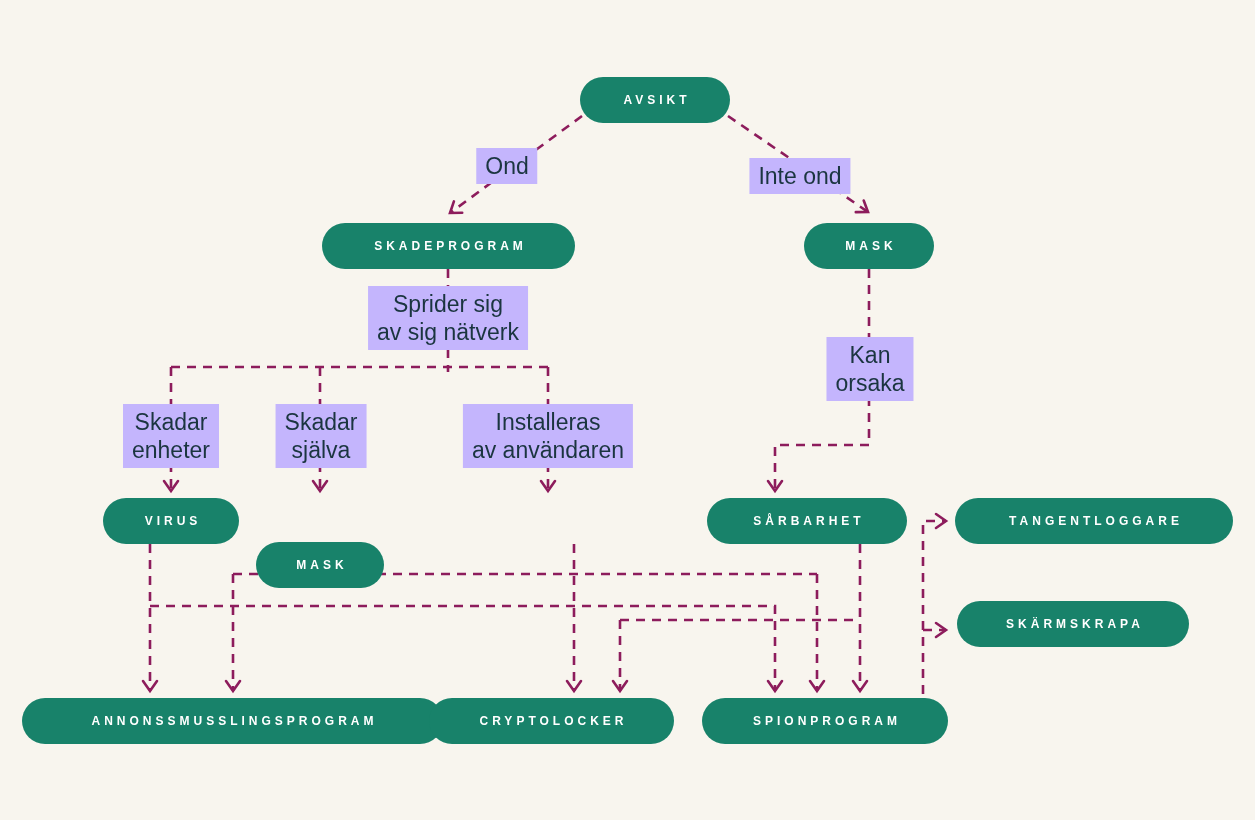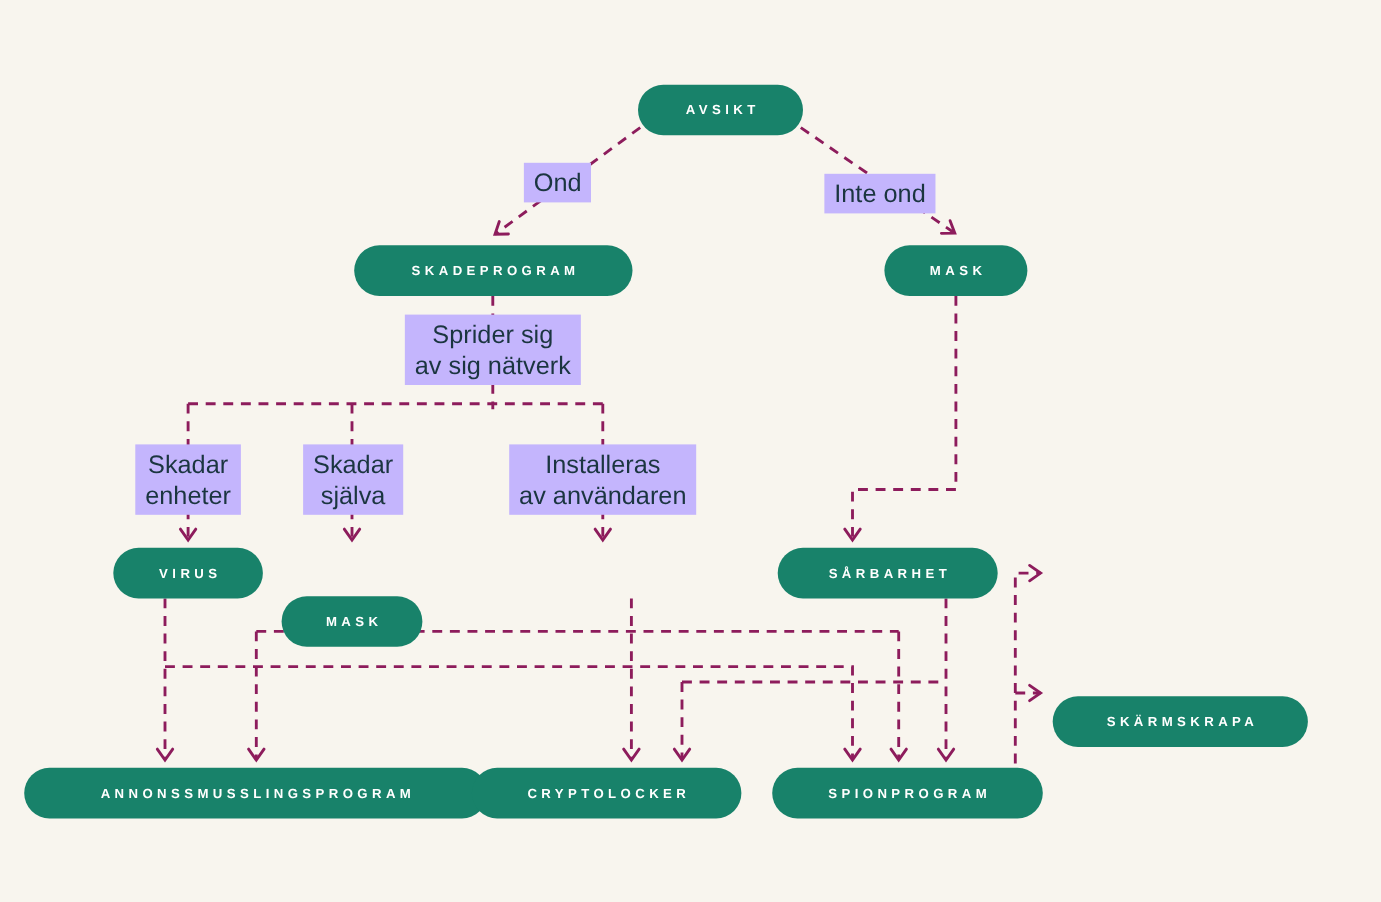--- a/index.html
+++ b/index.html
@@ -98,40 +98,47 @@
     <div>enheter</div>
   </div>
   <div class="edge-label" style="left:321px; top:436px;">
     <div>Skadar</div>
     <div>själva</div>
   </div>
   <div class="edge-label" style="left:548px; top:436px;">
     <div>Installeras</div>
     <div>av användaren</div>
   </div>
+  <div class="edge-label" style="left:870px; top:369px;">
+    <div>Kan</div>
+    <div>orsaka</div>
+  </div>
 
   <div class="pill" style="left:580px; top:77px;  width:150px;">
     <span>AVSIKT</span>
   </div>
   <div class="pill" style="left:322px; top:223px; width:253px;">
     <span>SKADEPROGRAM</span>
   </div>
   <div class="pill" style="left:804px; top:223px; width:130px;">
     <span>MASK</span>
   </div>
   <div class="pill" style="left:103px; top:498px; width:136px;">
     <span>VIRUS</span>
   </div>
   <div class="pill" style="left:256px; top:498px; width:128px;margin-top:44px;">
     <span>MASK</span>
   </div>
   <div class="pill" style="left:707px; top:498px; width:200px;">
     <span>SÅRBARHET</span>
   </div>
-  <div class="pill" style="left:957px; top:633px; width:232px;align-items:center;">
+  <div class="pill" style="left:955px; top:498px; width:278px;">
+    <span>TANGENTLOGGARE</span>
+  </div>
+  <div class="pill" style="left:957px; top:601px; width:232px;align-items:center;">
     <span>SKÄRMSKRAPA</span>
   </div>
   <div class="pill" style="left:22px;  top:698px; width:421px;">
     <span>ANNONSSMUSSLINGSPROGRAM</span>
   </div>
   <div class="pill" style="left:429px; top:698px; width:245px;">
     <span>CRYPTOLOCKER</span>
   </div>
   <div class="pill" style="left:702px; top:698px; width:246px;">
     <span>SPIONPROGRAM</span>

